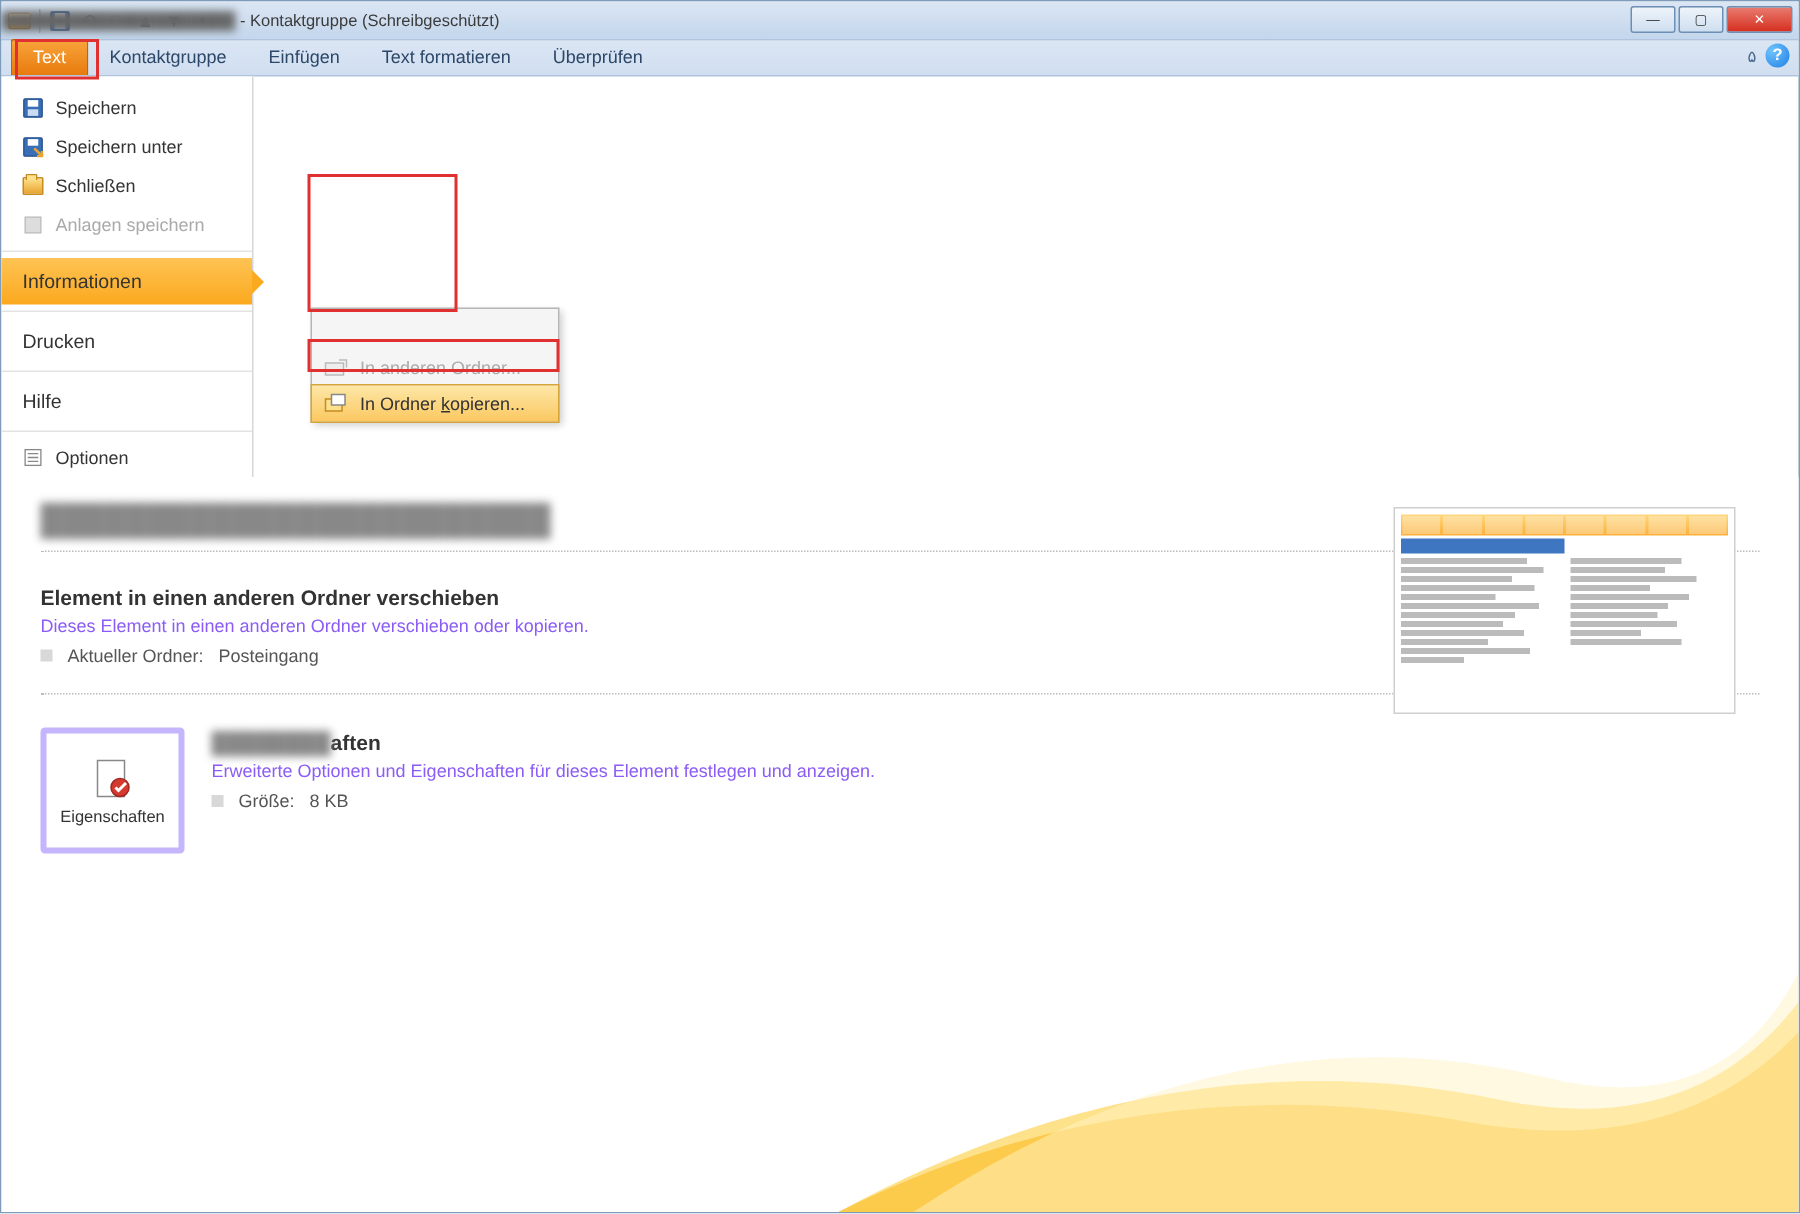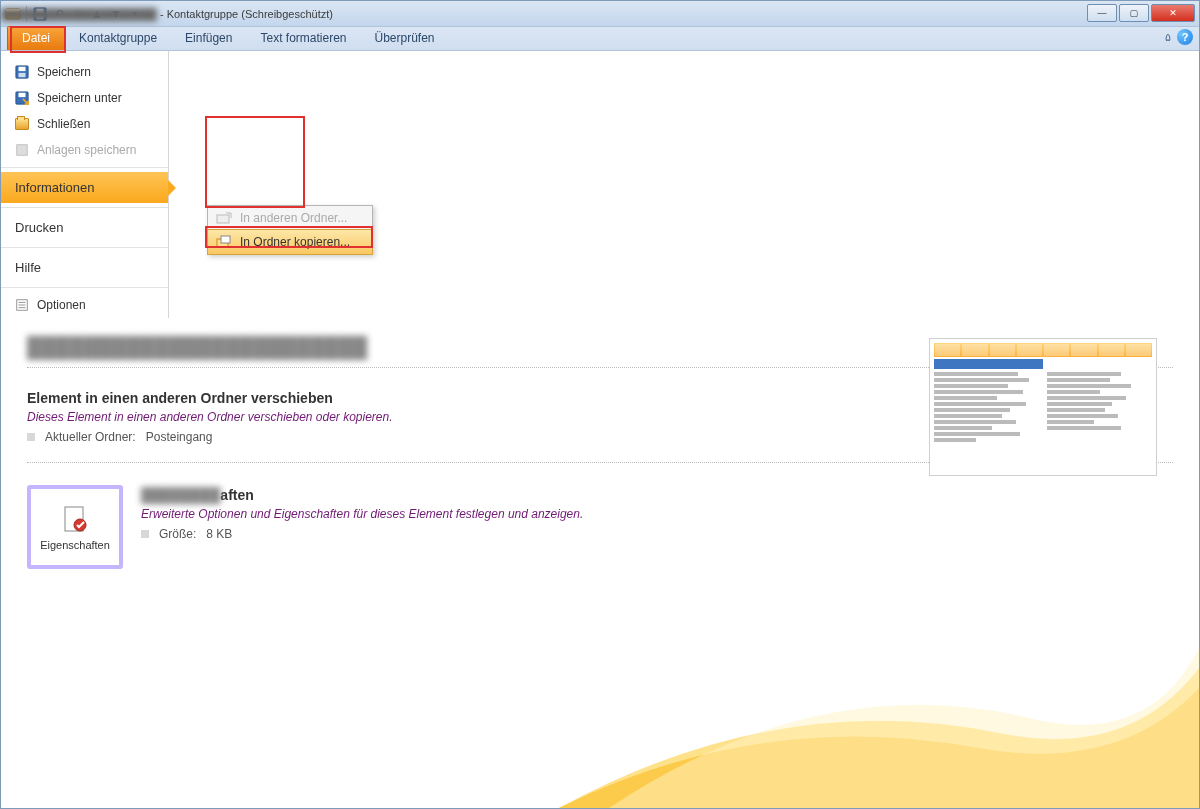--- a/index.html
+++ b/index.html
@@ -40,27 +40,27 @@
   .content-title { font-size:20px; color:#888; filter: blur(3px); margin-bottom:8px;}
   .dotted { border-bottom:1px dotted #bbb; margin-bottom:22px;}
   
   .info-row { display:flex; gap:18px; margin-bottom:24px; align-items:flex-start;}
   .big-btn { width:96px; min-height:84px; border:1px solid #c28a2c; background:linear-gradient(to bottom,#fde7a8,#fbc861); border-radius:3px; display:flex; flex-direction:column; align-items:center; justify-content:center; padding:6px 4px; text-align:center; font-size:11px; color:#333; cursor:pointer; box-shadow:inset 0 0 0 1px rgba(255,255,255,0.5);}
   .big-btn .bicon { width:32px; height:32px; margin-bottom:4px; display:flex; align-items:center; justify-content:center;}
   .big-btn.plain { background:#fff; border:4px solid #c4b5fd;}
   .big-btn .chev { font-size:9px; margin-left:2px;}
   
   .info-text h3 { font-size:14px; color:#333; font-weight:600; margin-bottom:4px;}
-  .info-text p { font-size:12px; color:#701a75;font-style:italic;}
+  .info-text p { font-size:12px; color:#8b5cf6;}
   .meta-row { display:flex; align-items:center; gap:10px; margin-top:6px; font-size:12px; color:#555;}
   .meta-row .sq { width:8px; height:8px; background:#d8d8d8;}
   
   
   .dropdown { position:absolute; left:206px; top:204px; width:166px; background:#f5f5f5; border:1px solid #b5b5b5; box-shadow:2px 2px 5px rgba(0,0,0,0.2); z-index:10;}
-  .dd-item { display:flex; align-items:center; gap:8px; padding:4px 8px; font-size:12px; cursor:pointer;}
+  .dd-item { display:flex; align-items:center; gap:8px; padding:4px 8px; font-size:12px; cursor:pointer;margin-top:27px;}
   .dd-item.disabled { color:#aaa; }
   .dd-item.highlight { background:linear-gradient(to bottom,#fde7a8,#fbc861); border:1px solid #d6a53a; margin:-1px; }
   .dd-icon { width:16px; height:16px; display:flex; align-items:center; justify-content:center;}
   
   
   .preview { position:absolute; right:42px; top:20px; width:228px; height:138px; border:1px solid #cfcfcf; background:#fff; padding:4px;}
   .preview .pv-ribbon { height:14px; background:linear-gradient(to bottom,#fed77f,#fcb03a); margin-bottom:2px; display:flex; gap:2px; padding:1px;}
   .preview .pv-ribbon span{ flex:1; background:rgba(255,255,255,0.3);}
   .preview .pv-hdr { height:10px; background:#3f76c2; margin-bottom:3px; width:50%;}
   .preview .pv-cols { display:flex; gap:8px;}
@@ -110,21 +110,21 @@
       <span class="blur">████████████████████</span><span> - Kontaktgruppe  (Schreibgeschützt)</span>
     </div>
     <div class="win-buttons">
       <div class="win-btn">—</div>
       <div class="win-btn">▢</div>
       <div class="win-btn close">✕</div>
     </div>
   </div>
 
   <div class="ribbon-tabs">
-    <div class="rtab file">Datei</div>
+    <div class="rtab file">Text</div>
     <div class="rtab">Kontaktgruppe</div>
     <div class="rtab">Einfügen</div>
     <div class="rtab">Text formatieren</div>
     <div class="rtab">Überprüfen</div>
   </div>
   <div class="ribbon-help">
     <span style="color:#4a6a90;font-size:11px;">۵</span>
     <div class="help-icon">?</div>
   </div>
 

